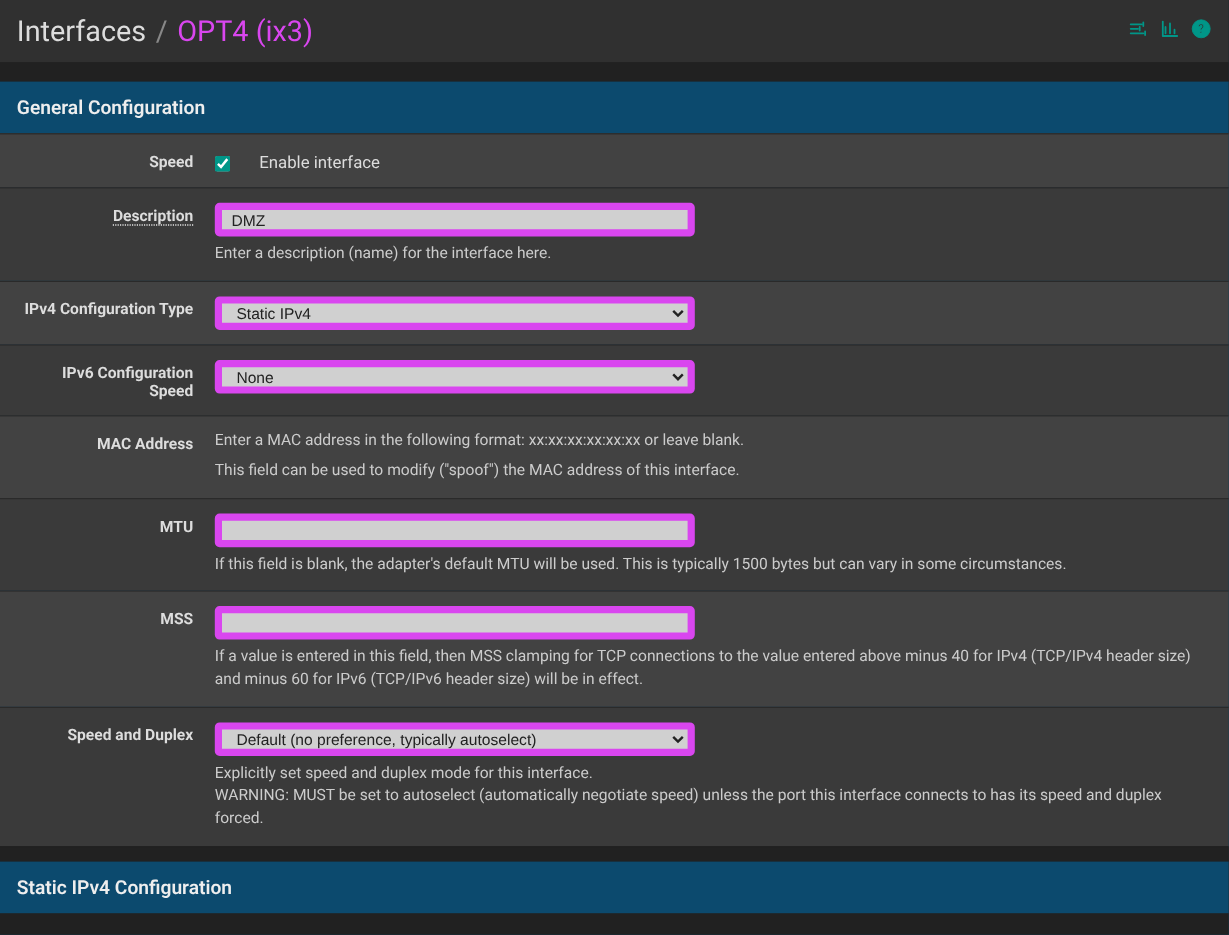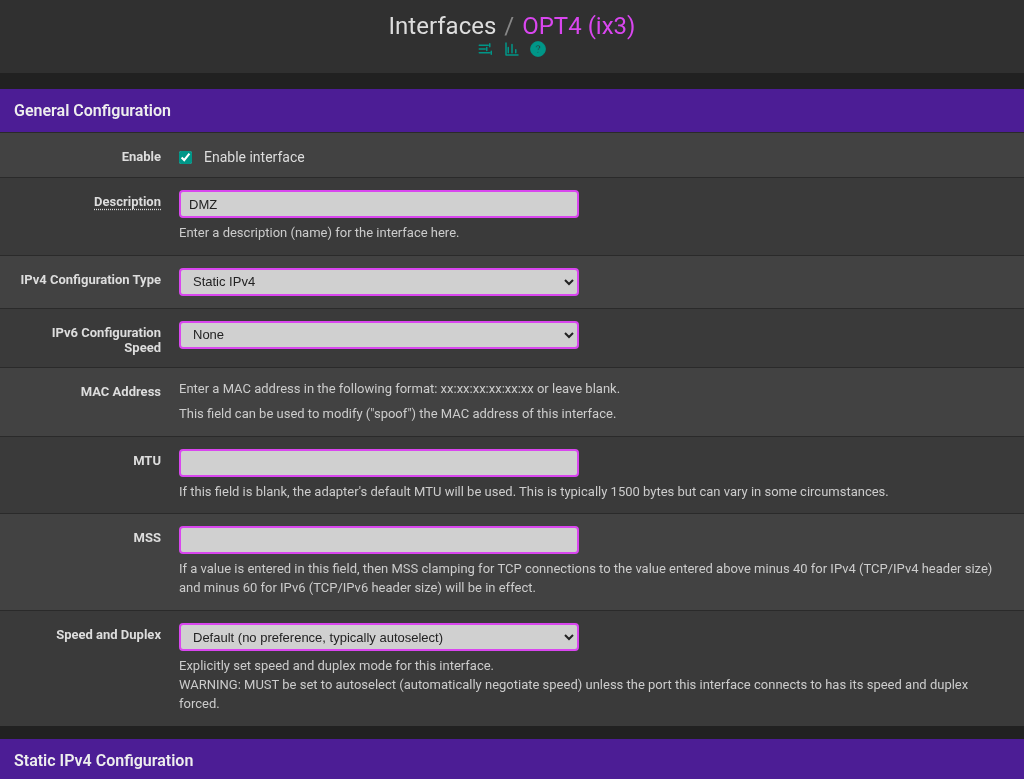--- a/index.html
+++ b/index.html
@@ -9,31 +9,30 @@
     font-family: -apple-system, BlinkMacSystemFont, "Segoe UI", Roboto, Arial, sans-serif;
     font-size: 14px;
     width: 1024px;
   }
   .breadcrumb-bar {
     background: #303030;
     padding: 12px 14px;
     display: flex;
     align-items: center;
     justify-content: space-between;
-    flex-direction: column;
   }
   .breadcrumb-left { display: flex; align-items: baseline; gap: 8px; font-size: 24px; font-weight: 400; }
   .breadcrumb-main { color: #ddd; }
   .breadcrumb-sep { color: #888; }
   .breadcrumb-sub { color: #d946ef; }
   .header-icons { display: flex; gap: 8px; align-items: center; }
   .header-icons svg { width: 18px; height: 18px; fill: #009688; stroke: #009688; }
   .spacer { height: 16px; background: #212121; }
   .panel {
-    background: #4c1d95;
+    background: #0c4a6e;
     margin-bottom: 1px;
   }
   .panel-header {
     padding: 12px 14px;
     font-size: 16px;
     font-weight: 600;
     color: #eee;
   }
   .form-row {
     display: flex;
@@ -51,25 +50,25 @@
     padding-right: 18px;
     padding-top: 4px;
     flex-shrink: 0;
     font-size: 13px;
   }
   .form-label.underline { text-decoration: underline dotted; text-underline-offset: 3px;}
   .form-control-area {
     flex: 1;
     min-width: 0;
   }
-  .checkbox-line { display: flex; align-items: center; gap: 12px; padding-top: 4px;}
+  .checkbox-line { display: flex; align-items: center; gap: 24px; padding-top: 4px;}
   input[type="checkbox"] { width: 13px; height: 13px; accent-color: #009688; }
   input[type="text"], select {
     background: #d0d0d0;
-    border: 2px solid #d946ef;
+    border: 6px solid #d946ef;
     border-radius: 4px;
     color: #222;
     font-size: 13px;
     height: 28px;
     padding: 0 8px;
     width: 400px;
   }
   input[type="text"]::placeholder { color: #666; }
   select { appearance: auto; }
   .help-text {
@@ -109,21 +108,21 @@
     </span>
   </div>
 </div>
 
 <div class="spacer"></div>
 
 <div class="panel">
   <div class="panel-header">General Configuration</div>
 
   <div class="form-row">
-    <div class="form-label">Enable</div>
+    <div class="form-label">Speed</div>
     <div class="form-control-area">
       <label class="checkbox-line">
         <input type="checkbox" checked="" style="">
         <span>Enable interface</span>
       </label>
     </div>
   </div>
 
   <div class="form-row alt">
     <div class="form-label underline">Description</div>

